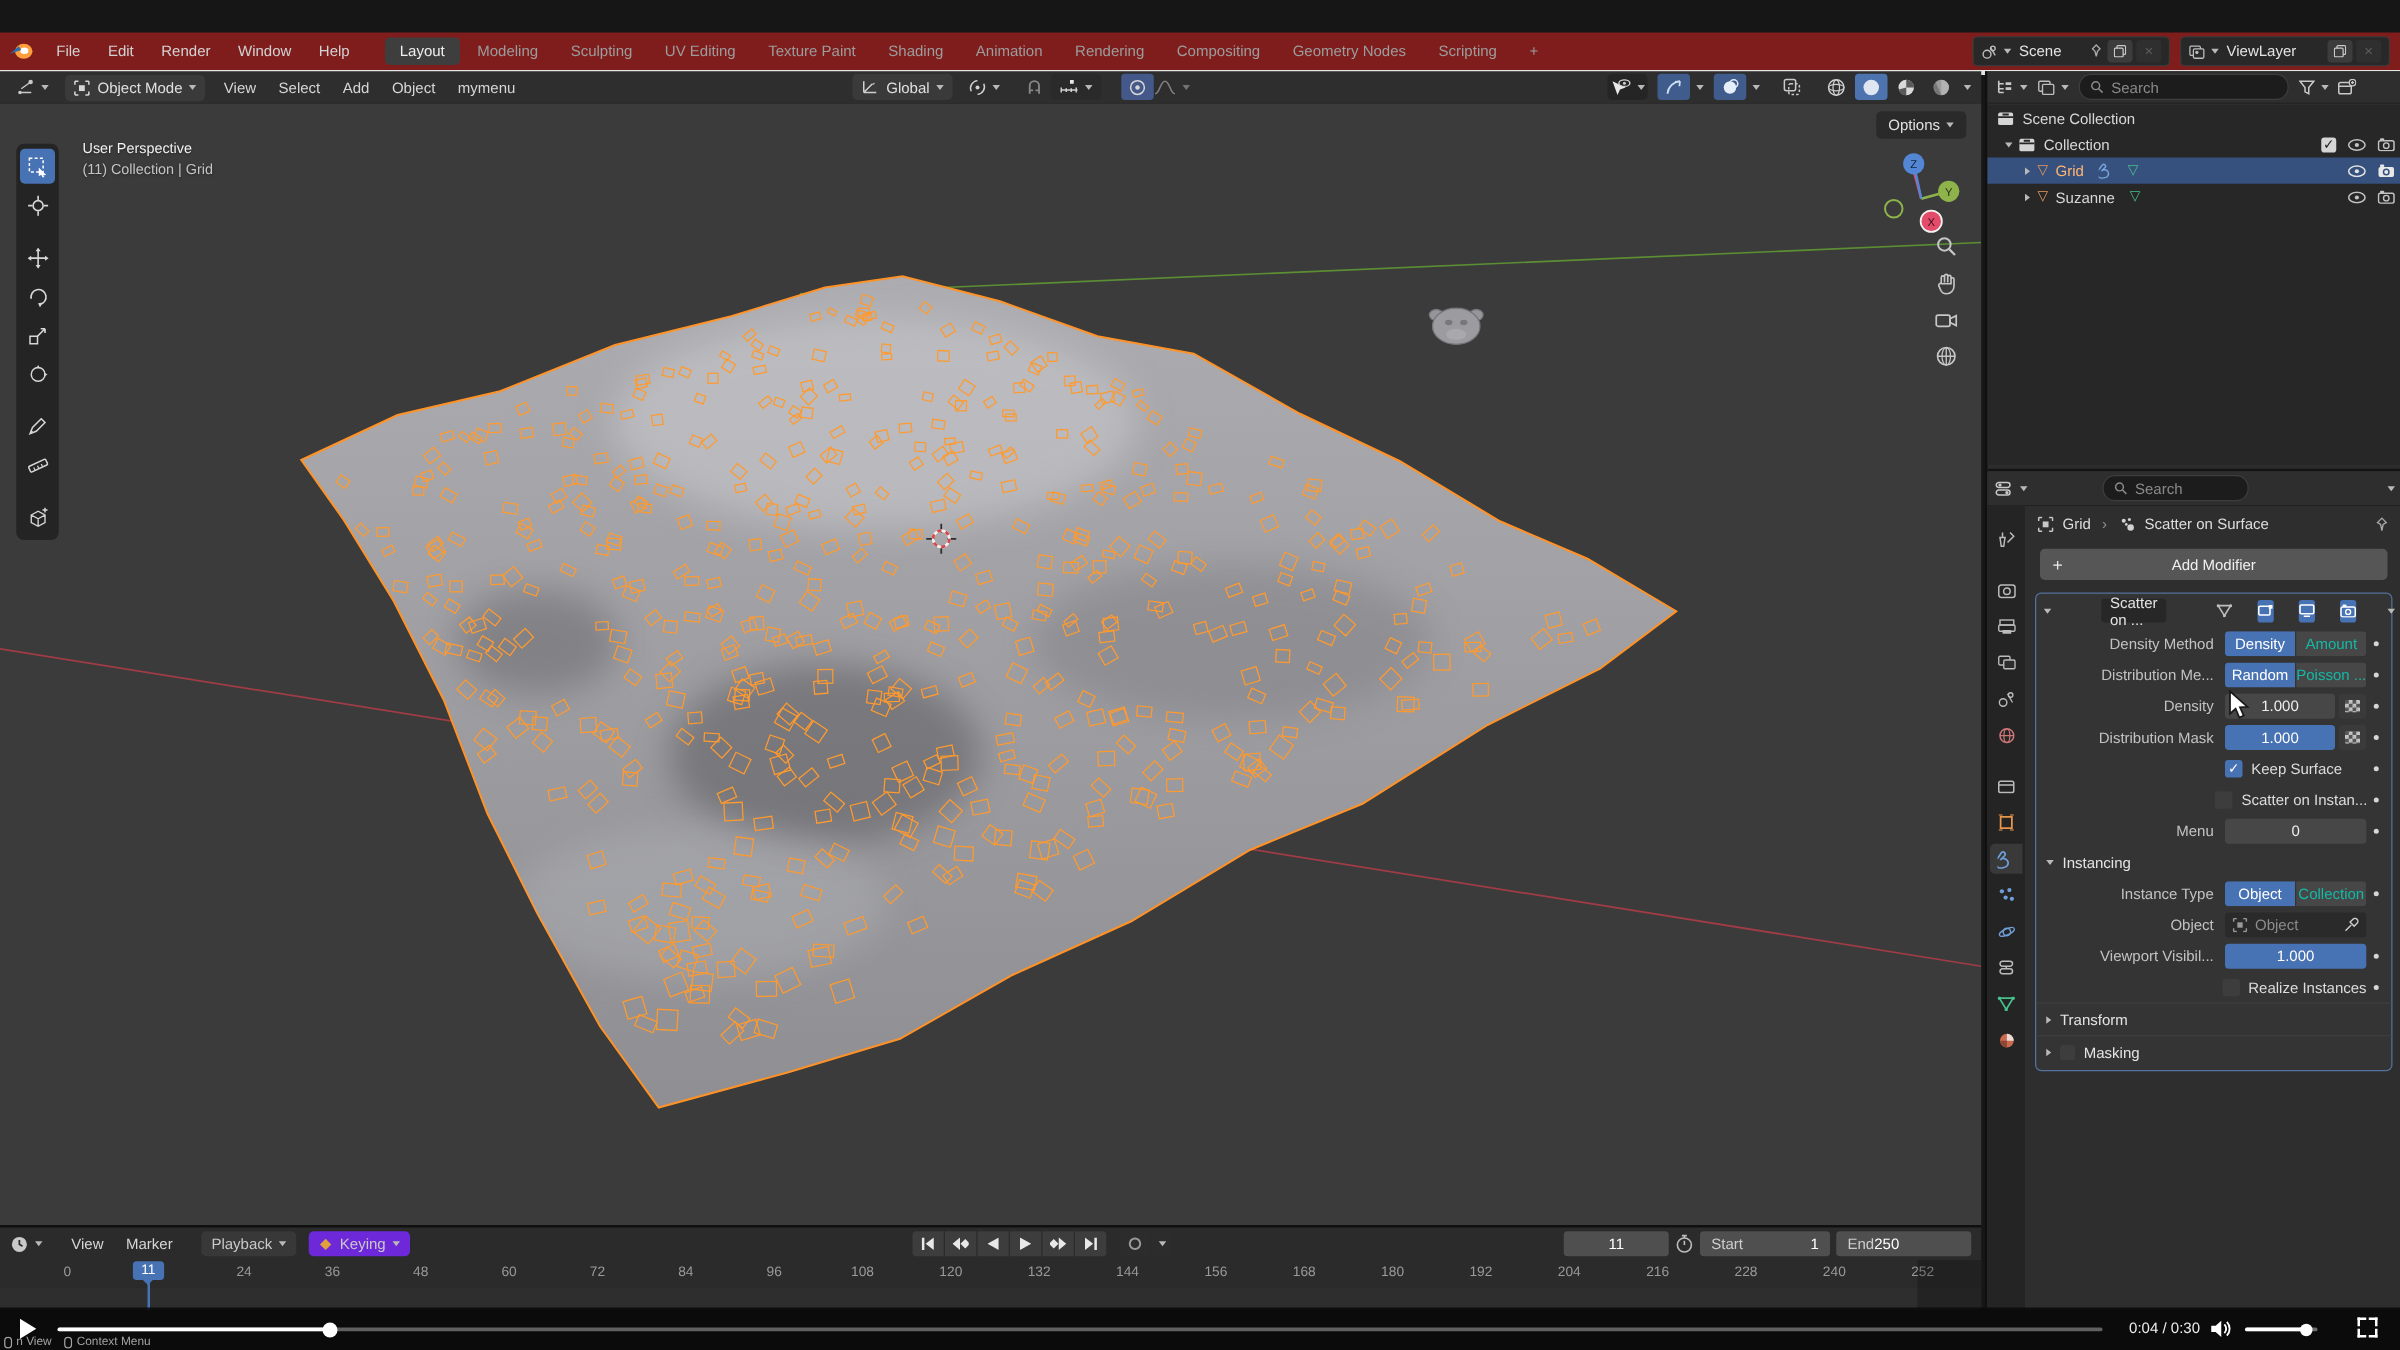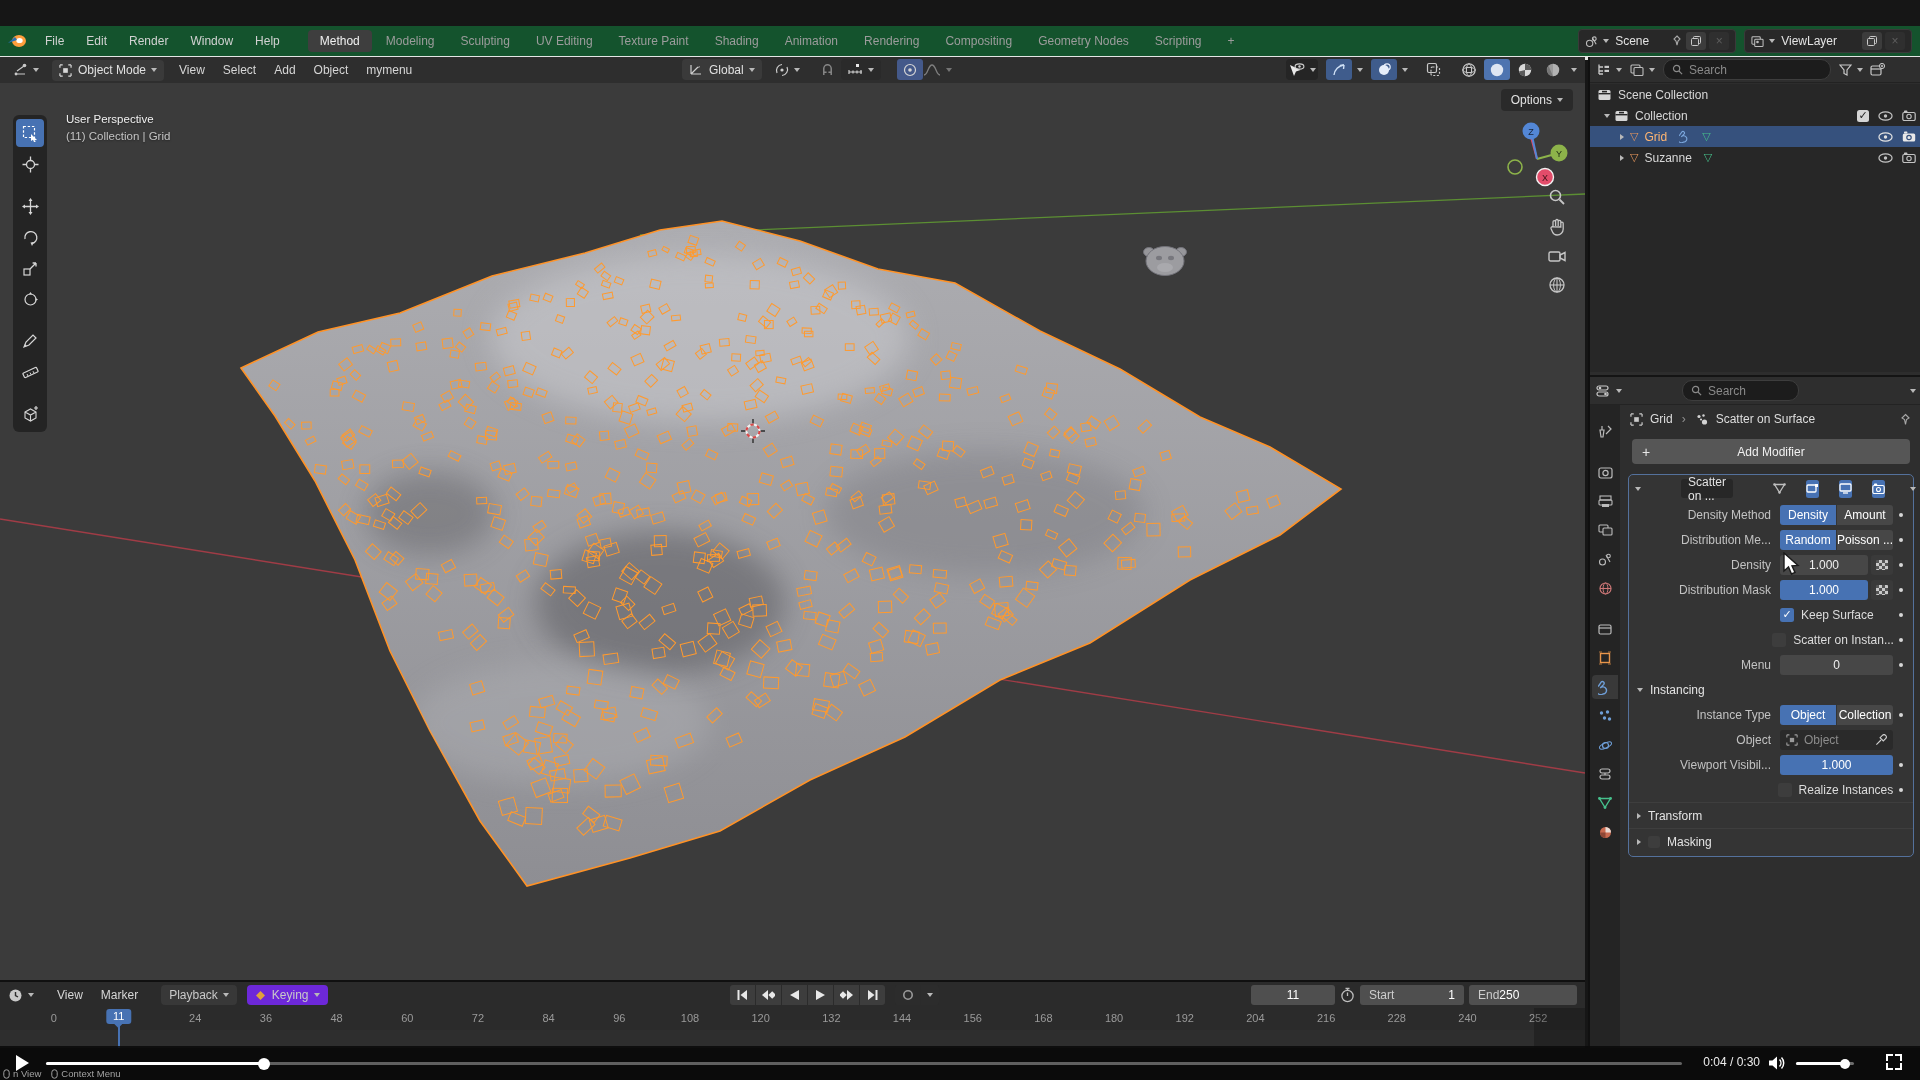--- a/index.html
+++ b/index.html
@@ -11,21 +11,21 @@
   .caret-r{width:0;height:0;border-top:3.5px solid transparent;border-bottom:3.5px solid transparent;border-left:4.5px solid #b9b9b9;}
   
   #titlebar{left:0;top:0;width:1920px;height:26px;background:#0b0b0b;display:flex;align-items:center;justify-content:center;color:#d4d4d4;}
   #winbtns{position:absolute;right:10px;top:0;height:26px;display:flex;gap:18px;align-items:center;}
   .winbtn{width:12px;height:12px;position:relative;opacity:.8;}
   .winbtn.min::after{content:"";position:absolute;left:1px;top:9px;width:10px;height:1.5px;background:#cfcfcf;}
   .winbtn.max::after{content:"";position:absolute;left:1px;top:2px;width:8px;height:8px;border:1.5px solid #cfcfcf;}
   .winbtn.close::before,.winbtn.close::after{content:"";position:absolute;left:-1px;top:5px;width:13px;height:1.6px;background:#cfcfcf;}
   .winbtn.close::before{transform:rotate(45deg);} .winbtn.close::after{transform:rotate(-45deg);}
   
-  #menubar{left:0;top:26px;width:1920px;height:30px;background:#14532d;display:flex;align-items:center;border-bottom:4px solid #e5e5e5;}
+  #menubar{left:0;top:26px;width:1920px;height:30px;background:#7f1d1d;display:flex;align-items:center;border-bottom:4px solid #e5e5e5;}
   .menu-item{padding:0 11px;color:#d2d2d2;height:22px;display:flex;align-items:center;border-radius:4px;}
   .ws-tab{padding:0 12px;height:22px;display:flex;align-items:center;color:#9c9c9c;border-radius:4px;margin:0 1px;}
   .ws-tab.active{background:#3e3e3e;color:#f0f0f0;}
   .idblock{height:22px;background:#282828;border:1px solid #3a3a3a;border-radius:4px;display:flex;align-items:center;padding:0 6px;margin-left:8px;}
   .idblock .name{color:#e3e3e3;padding:0 22px 0 6px;}
   .mini-btn{width:20px;height:18px;background:#3c3c3c;border-radius:3px;margin-left:3px;display:flex;align-items:center;justify-content:center;color:#bdbdbd;}
   .mini-btn.dim{opacity:.35;}
   
   #vp-header{left:0;top:57px;width:1585px;height:26px;background:#2e2e2e;display:flex;align-items:center;border-bottom:1px solid #1d1d1d;}
   .hdr-pill{height:21px;background:#3a3a3a;border-radius:4px;display:flex;align-items:center;padding:0 7px;margin-right:6px;color:#e0e0e0;}
@@ -68,21 +68,21 @@
   #mod-hdr{height:27px;display:flex;align-items:center;padding:0 6px;gap:20px;}
   #mod-name{width:104px;height:19px;background:#272727;border-radius:3px;display:flex;align-items:center;padding:0 7px;color:#e4e4e4;}
   .mod-toggle{width:21px;height:18px;border-radius:2.5px;display:flex;align-items:center;justify-content:center;}
   .mod-toggle.on{background:#4772b3;}
   .prow{height:25px;display:flex;align-items:center;padding:0 4px 0 0;}
   .plabel{width:142px;text-align:right;padding-right:9px;color:#c2c2c2;white-space:nowrap;}
   .pctrl{flex:1;display:flex;align-items:center;}
   .pdot{width:16px;display:flex;justify-content:center;}
   .pdot i{width:4px;height:4px;border-radius:50%;background:#d6d6d6;display:block;}
   .seg{flex:1;display:flex;height:20px;border-radius:3px;overflow:hidden;gap:1px;}
-  .seg div{flex:1;display:flex;align-items:center;justify-content:center;background:#474747;color:#ffffff;white-space:nowrap;overflow:hidden;}
+  .seg div{flex:1;display:flex;align-items:center;justify-content:center;background:#474747;color:#14b8a6;white-space:nowrap;overflow:hidden;}
   .seg div.sel{background:#4772b3;color:#fff;}
   .vfield{flex:1;height:20px;background:#474747;border-radius:3px;display:flex;align-items:center;justify-content:center;color:#efefef;}
   .vfield.blue{background:#4772b3;color:#fff;}
   .texbtn{width:22px;height:20px;background:#3a3a3a;border-radius:3px;margin-left:3px;display:flex;align-items:center;justify-content:center;}
   .checker{width:12px;height:10px;background:
      linear-gradient(45deg,#c9c9c9 25%,transparent 25%,transparent 75%,#c9c9c9 75%),
      linear-gradient(45deg,#c9c9c9 25%,#555 25%,#555 75%,#c9c9c9 75%);
      background-size:6px 6px;background-position:0 0,3px 3px;border-radius:1px;}
   .cb{width:14px;height:14px;background:#3d3d3d;border-radius:2.5px;display:flex;align-items:center;justify-content:center;color:#fff;font-size:11px;}
   .cb span{display:none;}
@@ -140,21 +140,21 @@
           <ellipse cx="12.5" cy="6.5" rx="3.2" ry="2.6" fill="#fff"></ellipse>
           <path d="M1,9 L8,3 L10,6 Z" fill="#2a6fb0"></path>
         </svg>
     </div>
     <div class="menu-item">File</div>
     <div class="menu-item">Edit</div>
     <div class="menu-item">Render</div>
     <div class="menu-item">Window</div>
     <div class="menu-item">Help</div>
     <div style="width:16px;"></div>
-    <div class="ws-tab active">Method</div>
+    <div class="ws-tab active">Layout</div>
     <div class="ws-tab">Modeling</div>
     <div class="ws-tab">Sculpting</div>
     <div class="ws-tab">UV Editing</div>
     <div class="ws-tab">Texture Paint</div>
     <div class="ws-tab">Shading</div>
     <div class="ws-tab">Animation</div>
     <div class="ws-tab">Rendering</div>
     <div class="ws-tab">Compositing</div>
     <div class="ws-tab">Geometry Nodes</div>
     <div class="ws-tab">Scripting</div>

